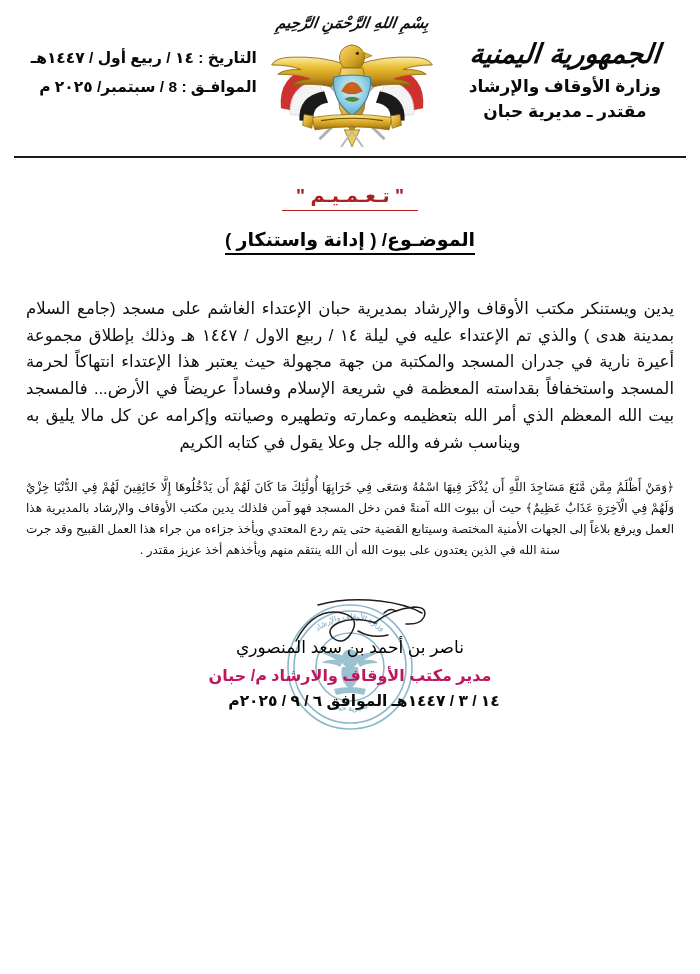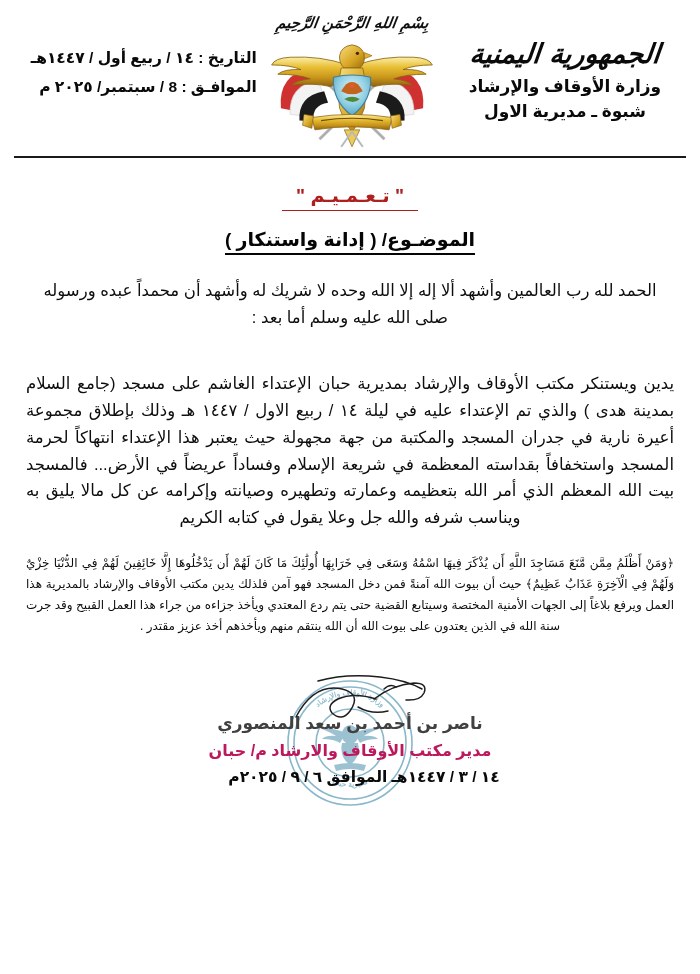--- a/index.html
+++ b/index.html
@@ -160,22 +160,22 @@
     text-align: center;
     height: 150px;
   }
   .sig-lines {
     position: relative;
     z-index: 3;
     padding-top: 36px;
   }
   .sig-name {
     font-size: 17px;
-    font-weight: bold;
-    color: #404040;
+    font-weight: normal;
+    color: #000000;
     line-height: 1.55;
   }
   .sig-role {
     font-size: 16px;
     font-weight: bold;
     color: #be185d;
     line-height: 1.6;
     margin-top: 1px;
   }
   .sig-date {
@@ -211,21 +211,21 @@
   }
 </style>
 </head>
 <body>
 
 <div class="letterhead">
 
   <div class="ministry-block">
     <div class="republic-script">الجمهورية اليمنية</div>
     <div class="ministry-line">وزارة الأوقاف والإرشاد</div>
-    <div class="ministry-line sub">شبوة ـ مديرية الاول</div>
+    <div class="ministry-line sub">مقتدر ـ مديرية حبان</div>
   </div>
 
   <div class="emblem-block">
     <div class="basmala">بِسْمِ اللهِ الرَّحْمَنِ الرَّحِيمِ</div>
     <div class="emblem">
       <svg viewBox="0 0 220 150" width="170" height="118" aria-hidden="true">
         <defs>
           <linearGradient id="gold" x1="0" y1="0" x2="0" y2="1">
             <stop offset="0%" stop-color="#FCEFA8"></stop>
             <stop offset="35%" stop-color="#E8BE33"></stop>
@@ -293,21 +293,20 @@
 <div class="circular-title-wrap">
   <span class="circular-title">" تـعـمـيـم "</span>
 </div>
 
 <div class="subject-wrap">
   <span class="subject">الموضـوع/ ( إدانة واستنكار )</span>
 </div>
 
 <div class="doc-body">
 
-  <p class="para">الحمد لله رب العالمين وأشهد ألا إله إلا الله وحده لا شريك له وأشهد أن محمداً عبده ورسوله صلى الله عليه وسلم أما بعد :</p>
 
   <div class="spacer-lg"></div>
 
   <p class="para justified">يدين ويستنكر مكتب الأوقاف والإرشاد بمديرية حبان الإعتداء الغاشم على مسجد (جامع السلام بمدينة هدى ) والذي تم الإعتداء عليه في ليلة ١٤ / ربيع الاول / ١٤٤٧ هـ وذلك بإطلاق مجموعة أعيرة نارية في جدران المسجد والمكتبة من جهة مجهولة حيث يعتبر هذا الإعتداء انتهاكاً لحرمة المسجد واستخفافاً بقداسته المعظمة في شريعة الإسلام وفساداً عريضاً في الأرض... فالمسجد بيت الله المعظم الذي أمر الله بتعظيمه وعمارته وتطهيره وصيانته وإكرامه عن كل مالا يليق به ويناسب شرفه والله جل وعلا يقول في كتابه الكريم</p>
 
   <p class="para justified verse tight">﴿وَمَنْ أَظْلَمُ مِمَّن مَّنَعَ مَسَاجِدَ اللَّهِ أَن يُذْكَرَ فِيهَا اسْمُهُ وَسَعَى فِي خَرَابِهَا أُولَٰئِكَ مَا كَانَ لَهُمْ أَن يَدْخُلُوهَا إِلَّا خَائِفِينَ لَهُمْ فِي الدُّنْيَا خِزْيٌ وَلَهُمْ فِي الْآخِرَةِ عَذَابٌ عَظِيمٌ﴾ حيث أن بيوت الله آمنةً فمن دخل المسجد فهو آمن فلذلك يدين مكتب الأوقاف والإرشاد بالمديرية هذا العمل ويرفع بلاغاً إلى الجهات الأمنية المختصة وسيتابع القضية حتى يتم ردع المعتدي ويأخذ جزاءه من جراء هذا العمل القبيح وقد جرت سنة الله في الذين يعتدون على بيوت الله أن الله ينتقم منهم ويأخذهم أخذ عزيز مقتدر .</p>
 </div>
 
 <div class="signature-area">
 

